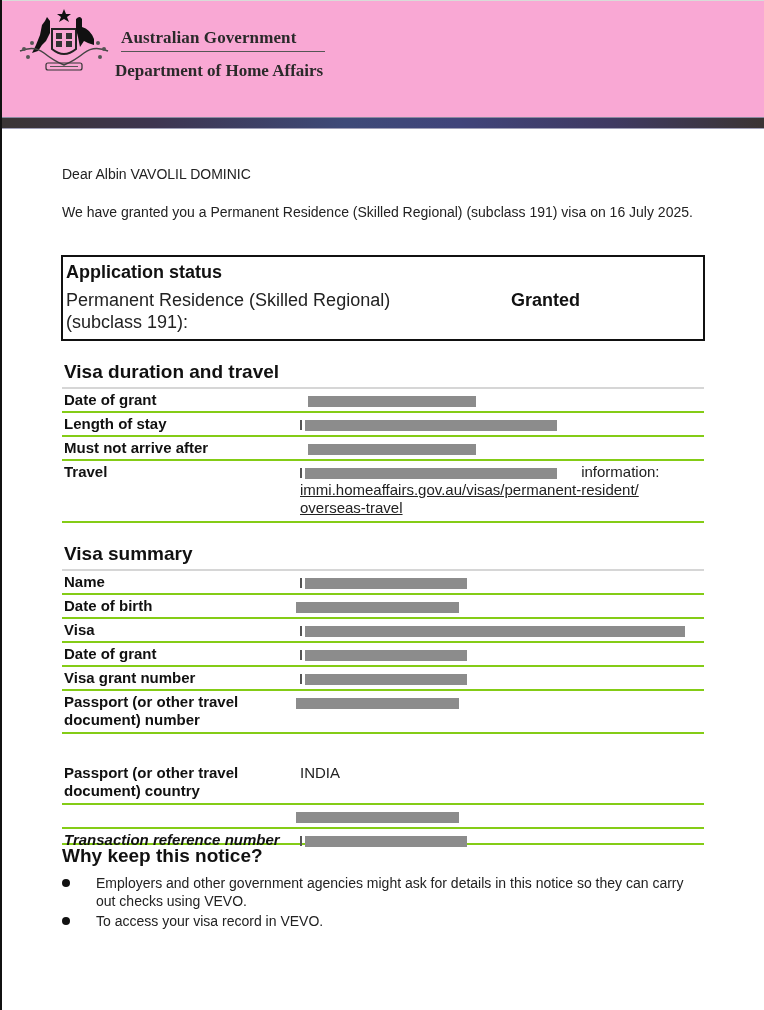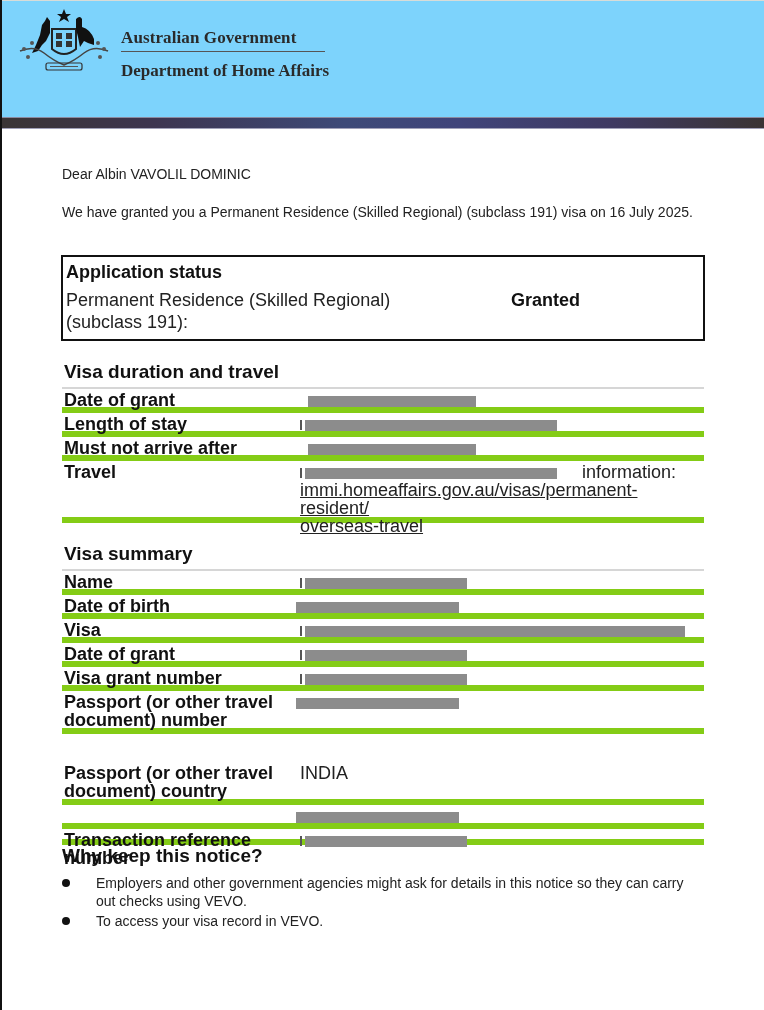--- a/index.html
+++ b/index.html
@@ -2,42 +2,42 @@
 <html><head>
   <meta charset="utf-8">
   <style>
     * { box-sizing: border-box; margin: 0; padding: 0; }
     html, body { width: 764px; height: 1010px; overflow: hidden; background: #ffffff; }
     body { font-family: "Liberation Sans", sans-serif; color: #1a1a1a; position: relative; }
 
     .left-edge { position: absolute; left: 0; top: 0; width: 2px; height: 1010px; background: #111; }
     .top-edge { position: absolute; left: 0; top: 0; width: 764px; height: 1px; background: #d8dcd8; }
 
-    .header { position: absolute; left: 2px; top: 1px; width: 762px; height: 116px; background: #7dd3fc; }
+    .header { position: absolute; left: 2px; top: 1px; width: 762px; height: 116px; background: #f9a8d4; }
     .crest { position: absolute; left: 12px; top: 6px; width: 100px; height: 72px; }
     .gov-title { position: absolute; left: 119px; top: 27px; font-family: "Liberation Serif", serif; font-weight: bold; font-size: 17px; color: #2a2a2a; letter-spacing: 0.1px; }
     .gov-rule { position: absolute; left: 119px; top: 50px; width: 204px; height: 1px; background: #555; }
-    .dept-title { position: absolute; left: 119px; top: 60px; font-family: "Liberation Serif", serif; font-weight: bold; font-size: 17px; color: #2a2a2a; }
+    .dept-title { position: absolute; left: 113px; top: 60px; font-family: "Liberation Serif", serif; font-weight: bold; font-size: 17px; color: #2a2a2a; }
 
     .brand-bar { position: absolute; left: 2px; top: 117px; width: 762px; height: 12px;
       background: linear-gradient(90deg, #3a3535 0%, #3d3550 20%, #3e4a78 45%, #40447a 60%, #3f3a62 80%, #3a3434 100%);
       border-top: 1px solid #8a8aa0; border-bottom: 1px solid #a0a0b8; }
 
     .content { position: absolute; left: 62px; top: 0; width: 644px; }
     .salutation { position: absolute; top: 166px; left: 0; font-size: 14px; color: #222; }
     .intro { position: absolute; top: 203px; left: 0; width: 640px; font-size: 14px; line-height: 18px; color: #222; }
 
     .status-box { position: absolute; top: 255px; left: -1px; width: 644px; height: 86px; border: 2px solid #111; }
     .status-heading { position: absolute; left: 3px; top: 5px; font-size: 18px; font-weight: bold; color: #111; }
     .status-label { position: absolute; left: 3px; top: 32px; width: 380px; font-size: 18px; line-height: 22px; color: #222; }
     .status-value { position: absolute; left: 448px; top: 33px; font-size: 18px; font-weight: bold; color: #111; }
 
     .section-title { position: absolute; left: 2px; font-size: 19px; font-weight: bold; color: #111; }
     .table { position: absolute; left: 0; width: 642px; border-top: 2px solid #d6d6d6; }
-    .row { position: relative; border-bottom: 6px solid #84cc16; font-size: 18px; line-height: 18px; }
+    .row { position: relative; border-bottom: 2px solid #84cc16; font-size: 15px; line-height: 18px; }
     .row-label { position: absolute; left: 2px; top: 2px; width: 230px; font-weight: bold; color: #111; }
     .row-value { position: absolute; left: 238px; top: 2px; width: 400px; color: #222; }
     .redact { display: inline-block; height: 11px; background: #8c8c8c; vertical-align: middle; }
     .tick { display: inline-block; width: 2px; height: 10px; background: #555; vertical-align: middle; margin-right: 3px; }
     .link { color: #222; text-decoration: underline; }
 
     .why-title { position: absolute; top: 845px; left: 0; font-size: 19px; font-weight: bold; color: #111; }
     .bullets { position: absolute; top: 874px; left: 0; width: 640px; list-style: none; }
     .bullets li { position: relative; padding-left: 34px; font-size: 14px; line-height: 18px; color: #222; margin-bottom: 2px; }
     .bullet-dot { position: absolute; left: 0; top: 5px; width: 8px; height: 8px; border-radius: 50%; background: #111; }
@@ -140,21 +140,21 @@
       <div class="row-label">Passport (or other travel document) number</div>
       <div class="row-value"><span class="redact" style="width:163px;margin-left:-4px;"></span></div>
     </div>
     <div class="row" style="height:43px;margin-top:28px;">
       <div class="row-label">Passport (or other travel document) country</div>
       <div class="row-value">INDIA</div>
     </div>
     <div class="row" style="height:24px;">
       <div class="row-value"><span class="redact" style="width:163px;margin-left:-4px;"></span></div>
     </div>
-    <div class="row" style="height:16px;">
+    <div class="row" style="height:16px;font-style:italic;">
       <div class="row-label">Transaction reference number</div>
       <div class="row-value"><span class="tick"></span><span class="redact" style="width:162px;"></span></div>
     </div>
   </div>
 
   <div class="why-title">Why keep this notice?</div>
   <ul class="bullets">
     <li><span class="bullet-dot"></span><span>Employers and other government agencies might ask for details in this notice so they can carry out checks using VEVO.</span></li>
     <li><span class="bullet-dot"></span><span>To access your visa record in VEVO.</span></li>
   </ul>

